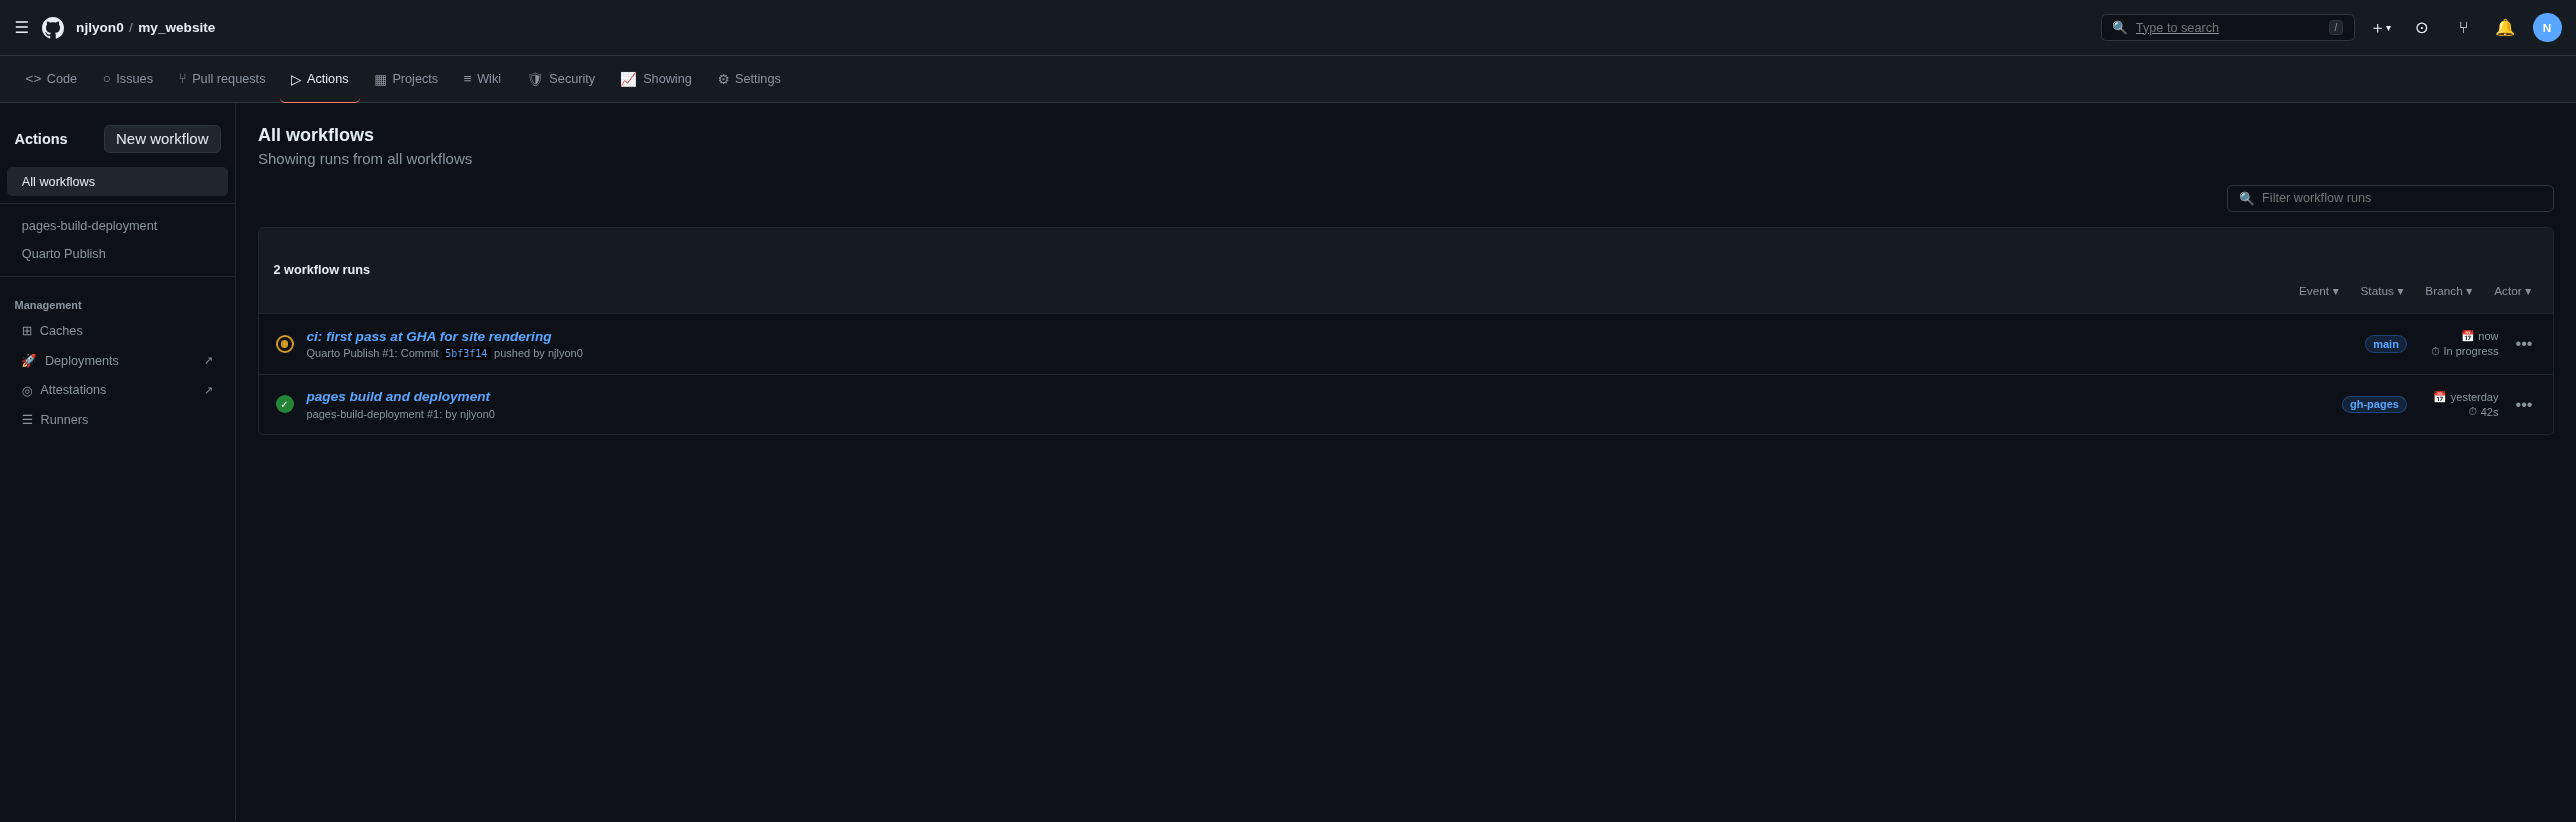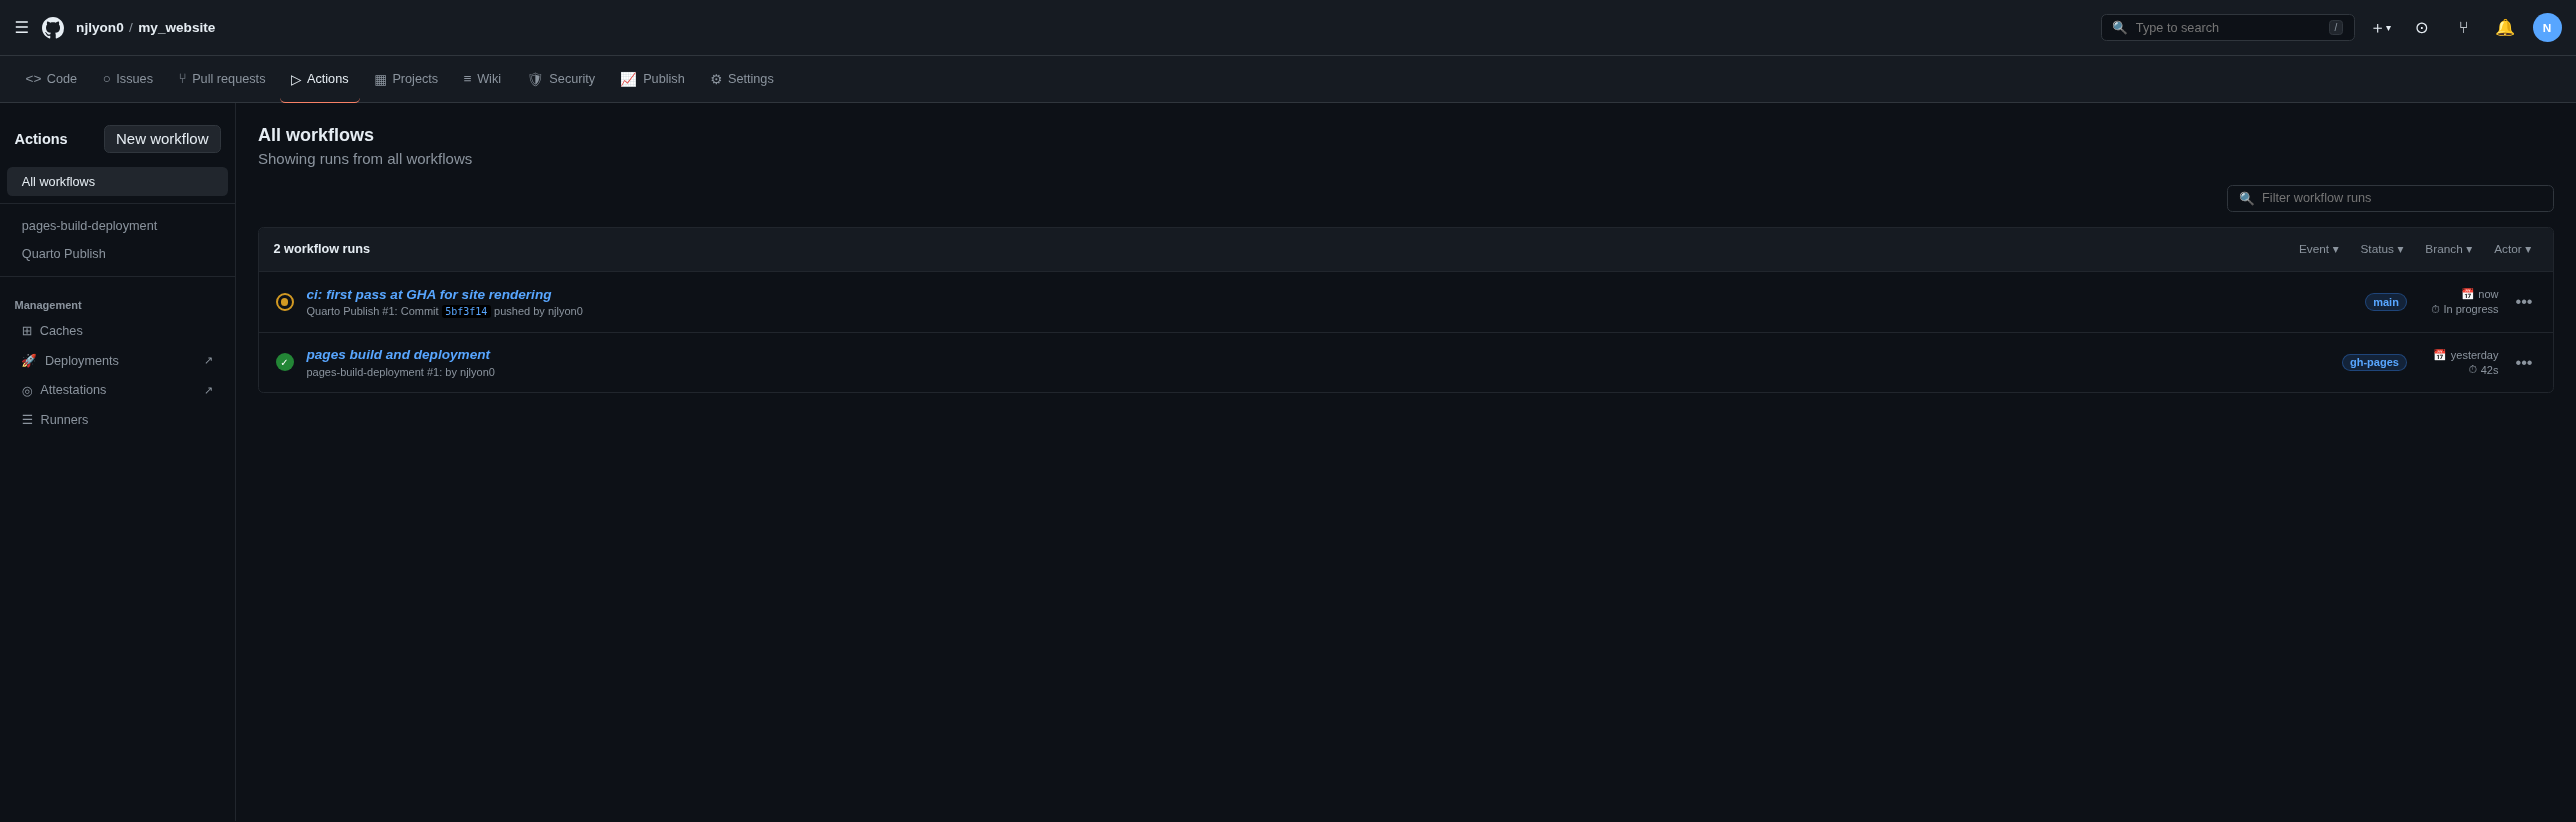--- a/index.html
+++ b/index.html
@@ -52,20 +52,21 @@
       color: #8b949e;
       font-size: 12.7px;
     }
     .topnav-search input {
       background: transparent;
       border: none;
       outline: none;
       color: #8b949e;
       font-size: 12.7px;
       width: 100%;
+      text-decoration: underline;
     }
     .topnav-right {
       display: flex; align-items: center; gap: 12.7px;
     }
     .topnav-right .icon-btn {
       color: #e6edf3; font-size: 16.3px; cursor: pointer;
       display: flex; align-items: center; justify-content: center;
       width: 29px; height: 29px;
       border-radius: 5.4px;
     }
@@ -226,21 +227,21 @@
       padding: 11px 14.5px;
       border-bottom: 0.9px solid #21262d;
       background: #161b22;
       gap: 28px;
     }
     .runs-count {
       font-size: 12.7px; font-weight: 600; color: #e6edf3;
       flex: 1;
     }
     .runs-filters {
-      display: flex; align-items: center; gap: 7.3px;
+      display: flex; align-items: center; gap: 7.3px; margin-top: 42px;
     }
     .filter-btn {
       display: flex; align-items: center; gap: 3.6px;
       background: transparent;
       border: none;
       color: #8b949e;
       font-size: 11.8px;
       cursor: pointer;
       padding: 3.6px 7.3px;
       border-radius: 5.4px;
@@ -401,21 +402,21 @@
   <a class="reponav-item">
     <span class="icon">≡</span>
     <span>Wiki</span>
   </a>
   <a class="reponav-item">
     <span class="icon">🛡</span>
     <span>Security</span>
   </a>
   <a class="reponav-item">
     <span class="icon">📈</span>
-    <span>Publish</span>
+    <span>Showing</span>
   </a>
   <a class="reponav-item">
     <span class="icon">⚙</span>
     <span>Settings</span>
   </a>
 </nav>
 
 <div class="layout">
 
   <aside class="sidebar">

